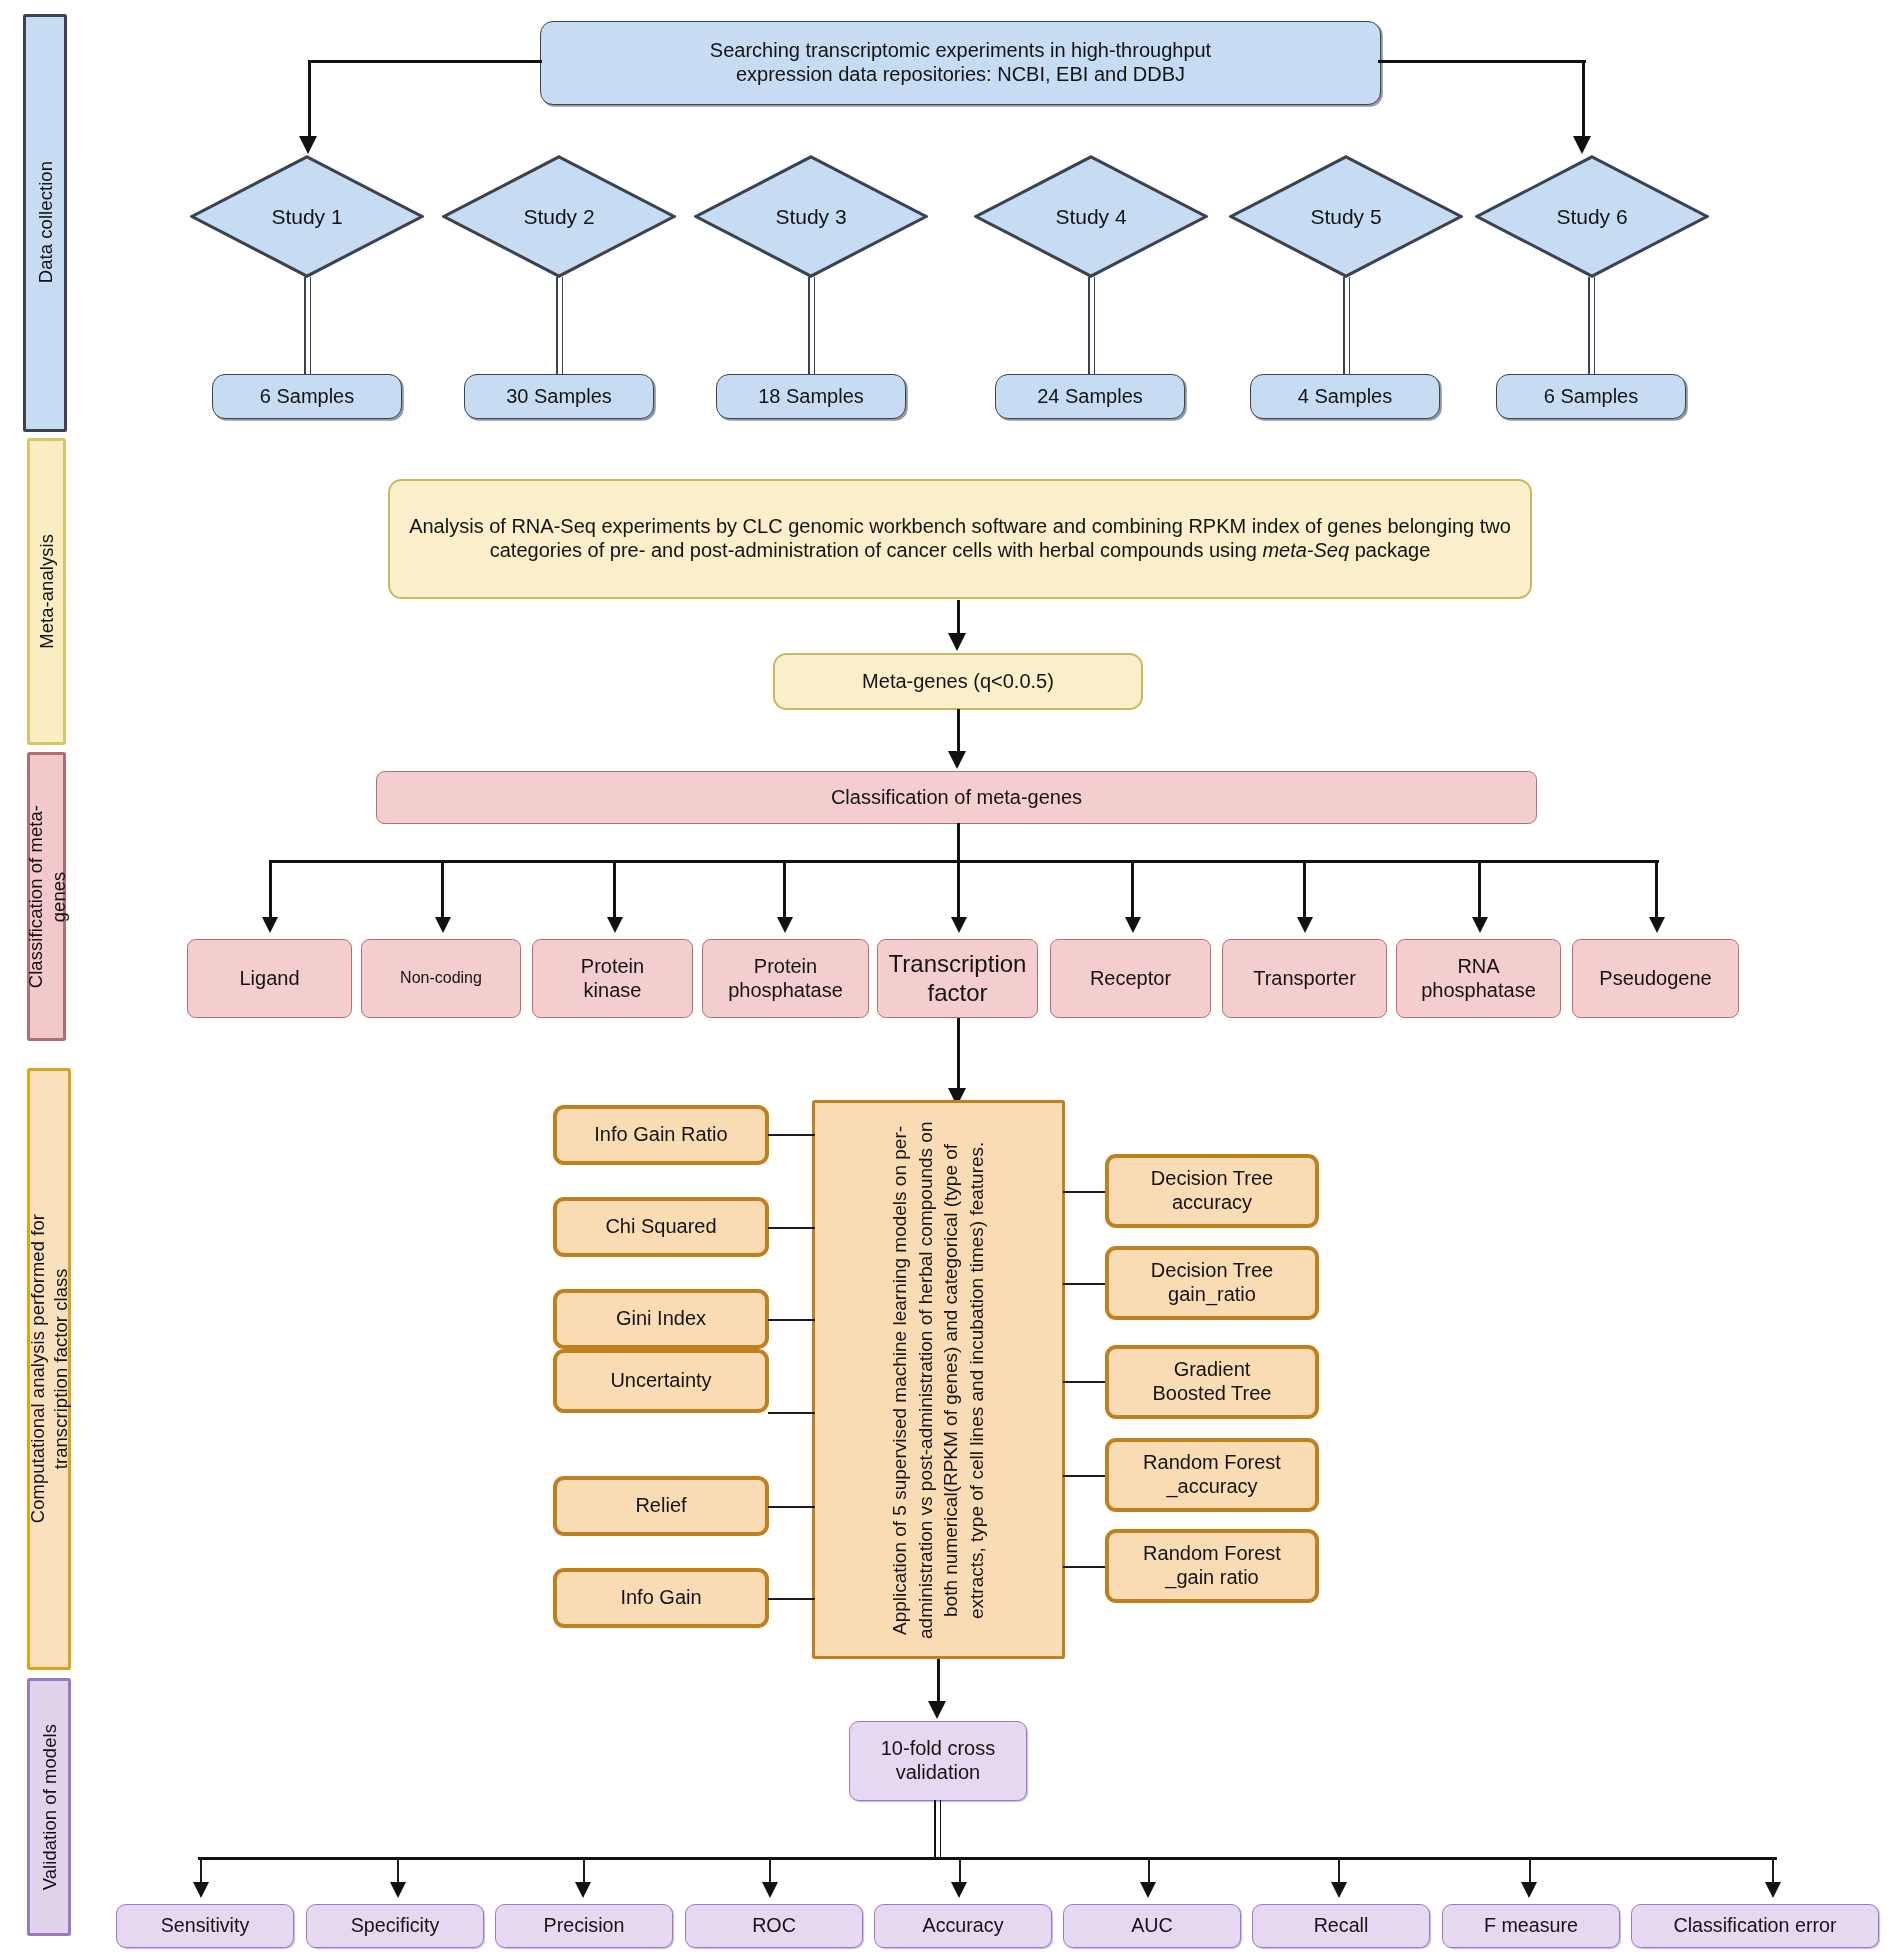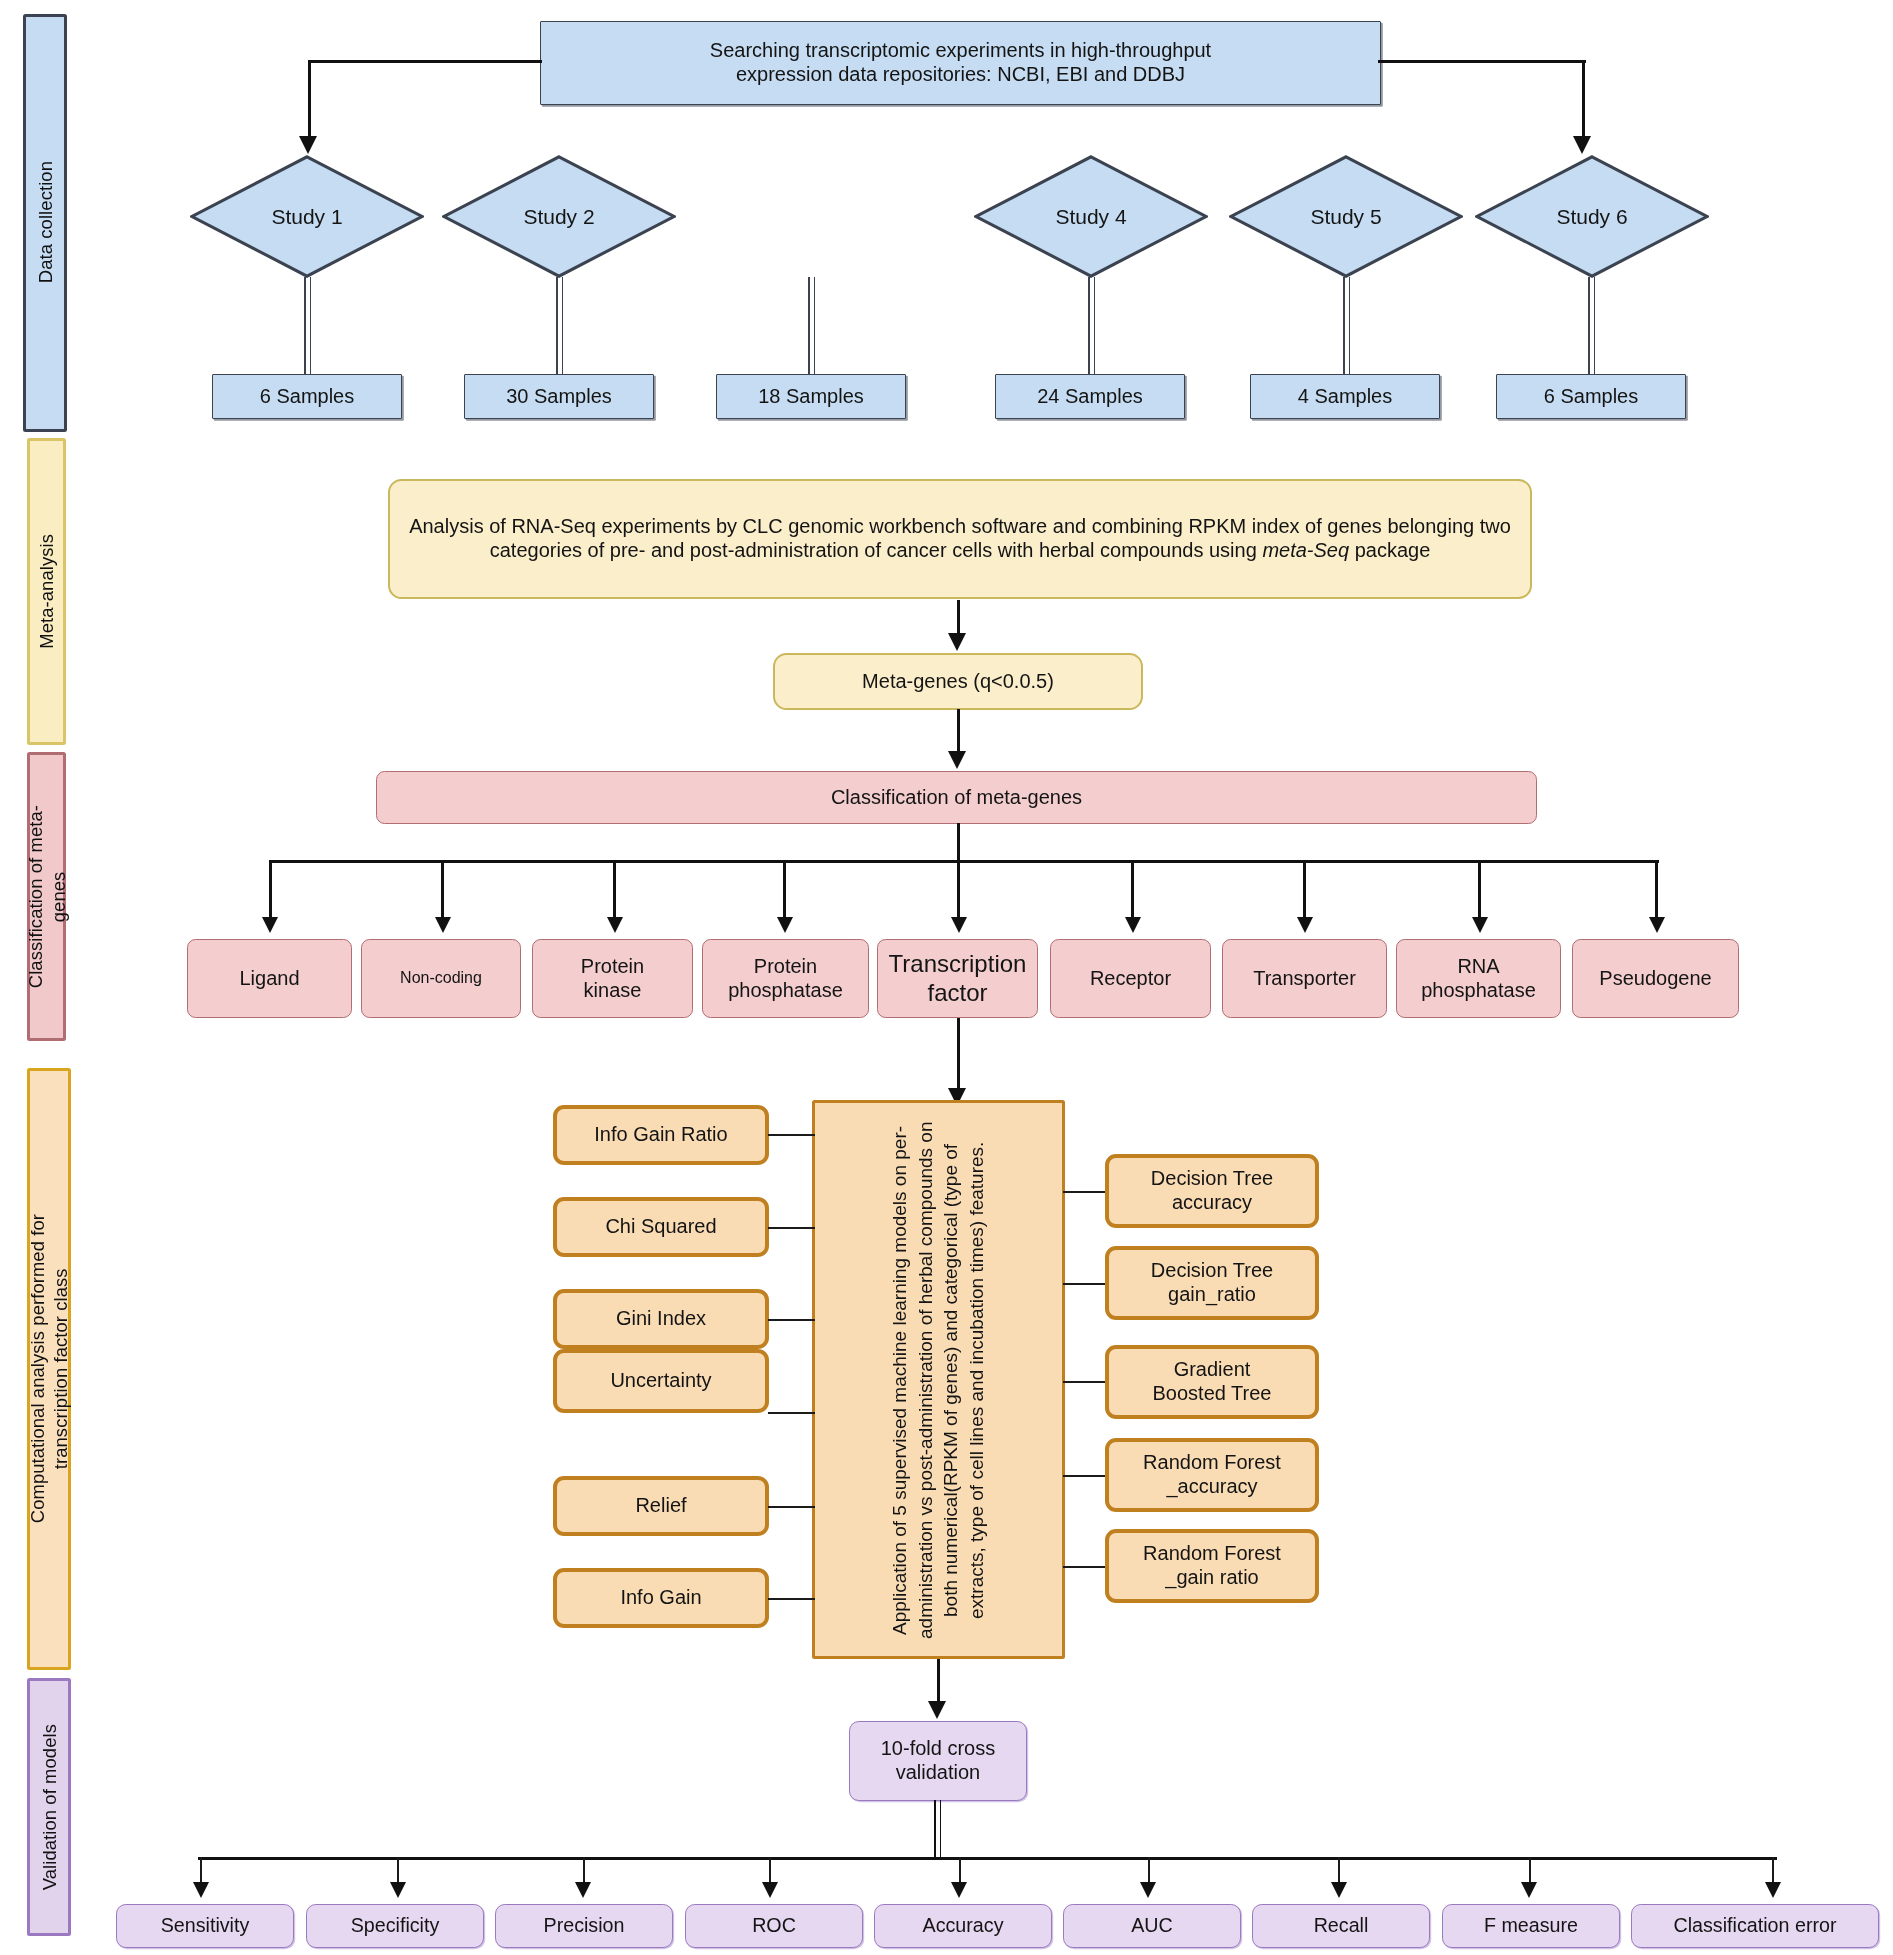--- a/index.html
+++ b/index.html
@@ -31,21 +31,21 @@
   
   .node{
     position:absolute;box-sizing:border-box;
     display:flex;align-items:center;justify-content:center;
     text-align:center;line-height:1.18;
     color:#141414;
     white-space:pre-line;
   }
 
   .n-blue{
-    background:#c5dcf2;border:1.8px solid #3c4350;border-radius:1px;
+    background:#c5dcf2;border:1.8px solid #3c4350;border-radius:13px;
     box-shadow:1.8px 1.8px 0 rgba(60,67,80,.55);
   }
   .n-yellow{
     background:#fbeecb;border:2.5px solid #cbb75c;border-radius:13.5px;
   }
   .n-pink{
     background:#f4cdce;border:1.8px solid #b06d72;border-radius:8.6px;
   }
   .n-orange{
     background:#fadcb4;border:4.3px solid #c1801f;border-radius:11px;
@@ -145,20 +145,28 @@
     <div class="diamond-label">
         <span>Study 1</span>
       </div>
   </div>
   <div class="diamond-wrap" style="left:442px;top:155px;width:234px;height:123px;">
     <svg width="234" height="123" viewBox="0 0 380 200">
         <polygon points="190,3 377,100 190,197 3,100" fill="#c5dcf2" stroke="#3c4350" stroke-width="5"></polygon>
       </svg>
     <div class="diamond-label">
         <span>Study 2</span>
+      </div>
+  </div>
+  <div class="diamond-wrap" style="left:694px;top:155px;width:234px;height:123px;">
+    <svg width="234" height="123" viewBox="0 0 380 200">
+        <polygon points="190,3 377,100 190,197 3,100" fill="#c5dcf2" stroke="#3c4350" stroke-width="5"></polygon>
+      </svg>
+    <div class="diamond-label">
+        <span>Study 3</span>
       </div>
   </div>
   <div class="diamond-wrap" style="left:974px;top:155px;width:234px;height:123px;">
     <svg width="234" height="123" viewBox="0 0 380 200">
         <polygon points="190,3 377,100 190,197 3,100" fill="#c5dcf2" stroke="#3c4350" stroke-width="5"></polygon>
       </svg>
     <div class="diamond-label">
         <span>Study 4</span>
       </div>
   </div>

